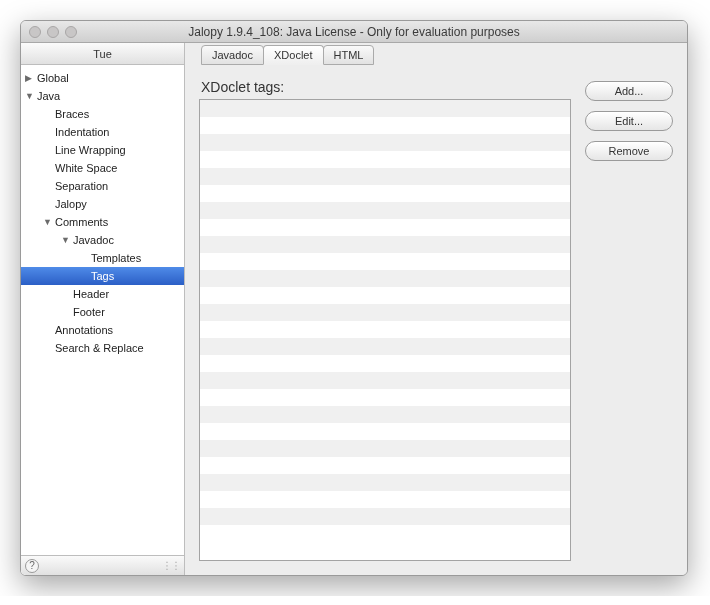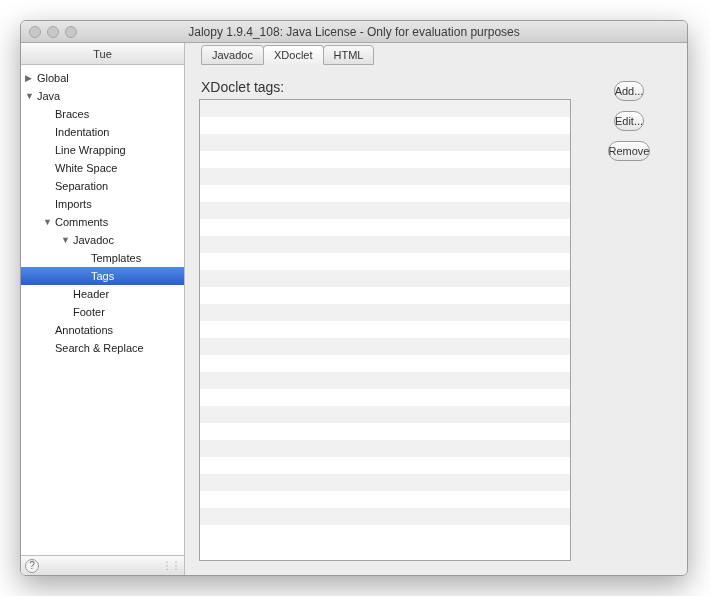--- a/index.html
+++ b/index.html
@@ -77,21 +77,21 @@
 .list-area { flex:1; display:flex; flex-direction:column; }
 .list-label { font-size:14px; color:#333; margin-bottom:4px; margin-left:2px;}
 .listbox {
   flex:1; background:#fff; border:1px solid #a3a3a3;
   border-radius:0; overflow:hidden;
 }
 .listbox-inner { height:100%; overflow:auto; }
 .stripe { height:17px; }
 .stripe:nth-child(odd){ background:#f0f0f0; }
 .stripe:nth-child(even){ background:#ffffff; }
-.button-col { width:88px; display:flex; flex-direction:column; gap:10px; padding-top:2px;align-items:center;}
+.button-col { width:88px; display:flex; flex-direction:column; gap:10px; padding-top:2px;}
 .aqua-btn {
   height:20px; border-radius:11px;
   background:linear-gradient(#ffffff,#e6e6e6);
   border:1px solid #9a9a9a;
   font-size:11px; color:#333;
   display:flex;align-items:center;justify-content:center;
   box-shadow: inset 0 1px 0 #fff;
   cursor:default;
 }
 </style>
@@ -136,21 +136,21 @@
           <div class="tree-row ind-1">
             <span class="disclosure"></span>
             <span class="lbl">White Space</span>
           </div>
           <div class="tree-row ind-1">
             <span class="disclosure"></span>
             <span class="lbl">Separation</span>
           </div>
           <div class="tree-row ind-1">
             <span class="disclosure"></span>
-            <span class="lbl">Imports</span>
+            <span class="lbl">Jalopy</span>
           </div>
           <div class="tree-row ind-1">
             <span class="disclosure">▼</span>
             <span class="lbl">Comments</span>
           </div>
           <div class="tree-row ind-2">
             <span class="disclosure">▼</span>
             <span class="lbl">Javadoc</span>
           </div>
           <div class="tree-row ind-3">

